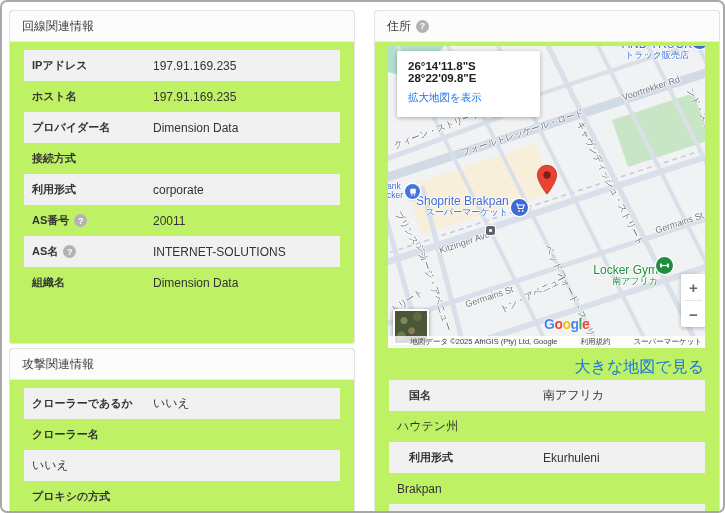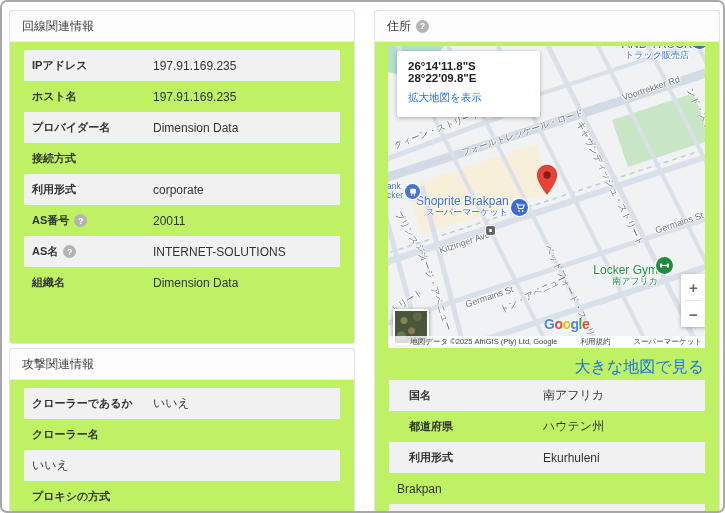--- a/index.html
+++ b/index.html
@@ -285,23 +285,20 @@
   <div id="bigmap-link">大きな地図で見る</div>
 
   <div class="addr-table">
     <div class="irow">
       <span class="lbl">
           <span>国名</span>
         </span>
       <span class="val">南アフリカ</span>
     </div>
     <div class="irow">
-      <span class="lbl">
-          <span>都道府県</span>
-        </span>
       <span class="val">ハウテン州</span>
     </div>
     <div class="irow">
       <span class="lbl">
           <span>利用形式</span>
         </span>
       <span class="val">Ekurhuleni</span>
     </div>
     <div class="irow">
       <span class="val">Brakpan</span>

